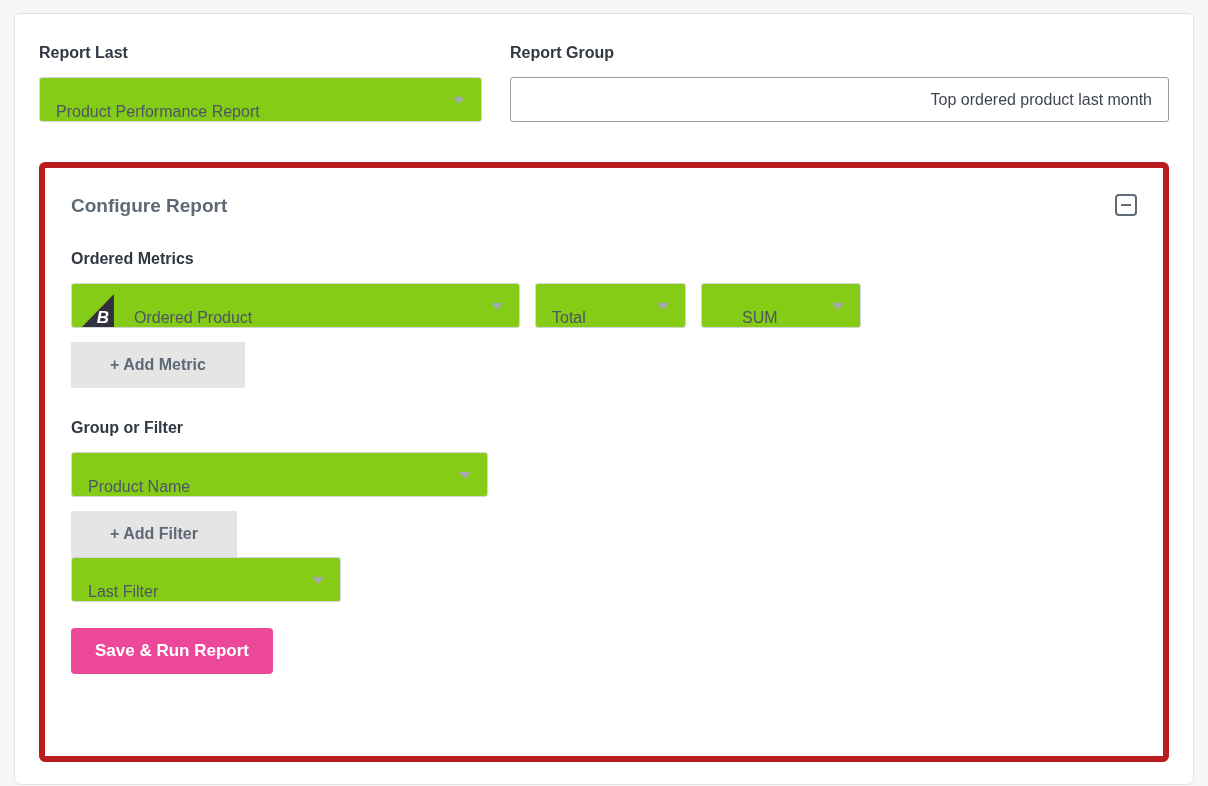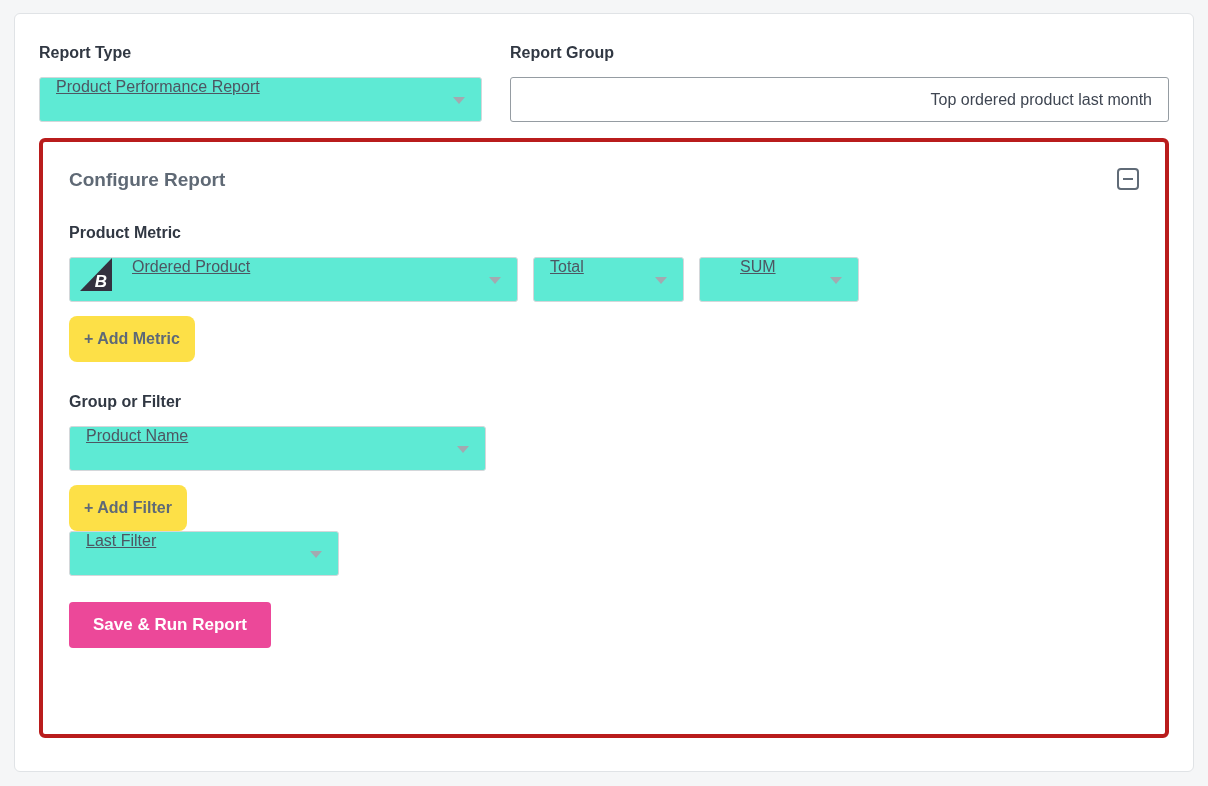--- a/index.html
+++ b/index.html
@@ -24,30 +24,29 @@
     display: block;
     font-size: 16px;
     font-weight: 700;
     color: #313843;
     margin-bottom: 15px;
     line-height: 18px;
   }
   .select {
     position: relative;
     height: 45px;
-    background: #5eead4;
+    background: #84cc16;
     border: 1px solid #d4d7da;
     border-radius: 3px;
     display: flex;
-    align-items: flex-start;
+    align-items: flex-end;
     padding: 0 40px 0 16px;
     font-size: 16px;
     color: #4d5662;
     cursor: pointer;
-    text-decoration: underline;
   }
   .caret {
     position: absolute;
     right: 16px;
     top: 50%;
     margin-top: -3px;
     width: 0; height: 0;
     border-left: 6px solid transparent;
     border-right: 6px solid transparent;
     border-top: 7px solid #a3a9b0;
@@ -59,22 +58,22 @@
     border-radius: 3px;
     padding: 12px 16px;
     font-size: 16px;
     color: #3f4652;
     background: #ffffff;
     font-family: "Liberation Sans", sans-serif;
     outline: none;
     text-align: right;
   }
   .inner-card {
-    margin-top: 16px;
-    border: 4px solid #b91c1c;
+    margin-top: 40px;
+    border: 6px solid #b91c1c;
     border-radius: 6px;
     padding: 26px 26px 26px 26px;
     background: #ffffff;
     min-height: 600px;
   }
   .card-header {
     display: flex;
     align-items: flex-start;
     justify-content: space-between;
   }
@@ -109,24 +108,24 @@
   .metric-row { display: flex; gap: 15px; }
   .select-metric-source { width: 449px; padding-left: 10px; }
   .select-metric-field { width: 151px; }
   .select-metric-agg { width: 160px; padding-left: 40px; }
   .select-group { width: 417px; }
   .select-timeframe { width: 270px; }
   .bc-icon { flex: none; margin-right: 20px; display: block; }
   .btn-gray {
     margin-top: 14px;
     height: 46px;
-    background: #fde047;
+    background: #e5e5e5;
     border: none;
-    border-radius: 8px;
-    padding: 0 15px;
+    border-radius: 0;
+    padding: 0 39px;
     font-size: 16px;
     font-weight: 700;
     color: #5e6977;
     font-family: "Liberation Sans", sans-serif;
     cursor: pointer;
     display: inline-block;
   }
   .btn-primary {
     margin-top: 26px;
     height: 46px;
@@ -142,42 +141,42 @@
     display: inline-block;
   }
 </style>
 </head>
 <body>
 
 <div class="outer-card">
 
   <div class="top-row">
     <div class="col-report-type">
-      <span class="field-label">Report Type</span>
+      <span class="field-label">Report Last</span>
       <div class="select">
         <span>Product Performance Report</span>
         <span class="caret"></span>
       </div>
     </div>
     <div class="col-report-name">
       <span class="field-label">Report Group</span>
       <input class="text-input" type="text" value="Top ordered product last month" style="">
     </div>
   </div>
 
   <div class="inner-card">
 
     <div class="card-header">
       <span class="card-title">Configure Report</span>
       <button class="collapse-btn">
         <span class="minus-bar"></span>
       </button>
     </div>
 
-    <span class="section-label mt-32">Product Metric</span>
+    <span class="section-label mt-32">Ordered Metrics</span>
 
     <div class="metric-row">
       <div class="select select-metric-source">
         <svg class="bc-icon" width="32" height="33" viewBox="0 0 32 33">
           <polygon points="32,0 32,33 0,33" fill="#34313f"></polygon>
           <text x="21" y="29" font-size="17" font-weight="bold" font-style="italic" font-family="Liberation Sans, sans-serif" fill="#ffffff" text-anchor="middle">B</text>
         </svg>
         <span>Ordered Product</span>
         <span class="caret"></span>
       </div>

